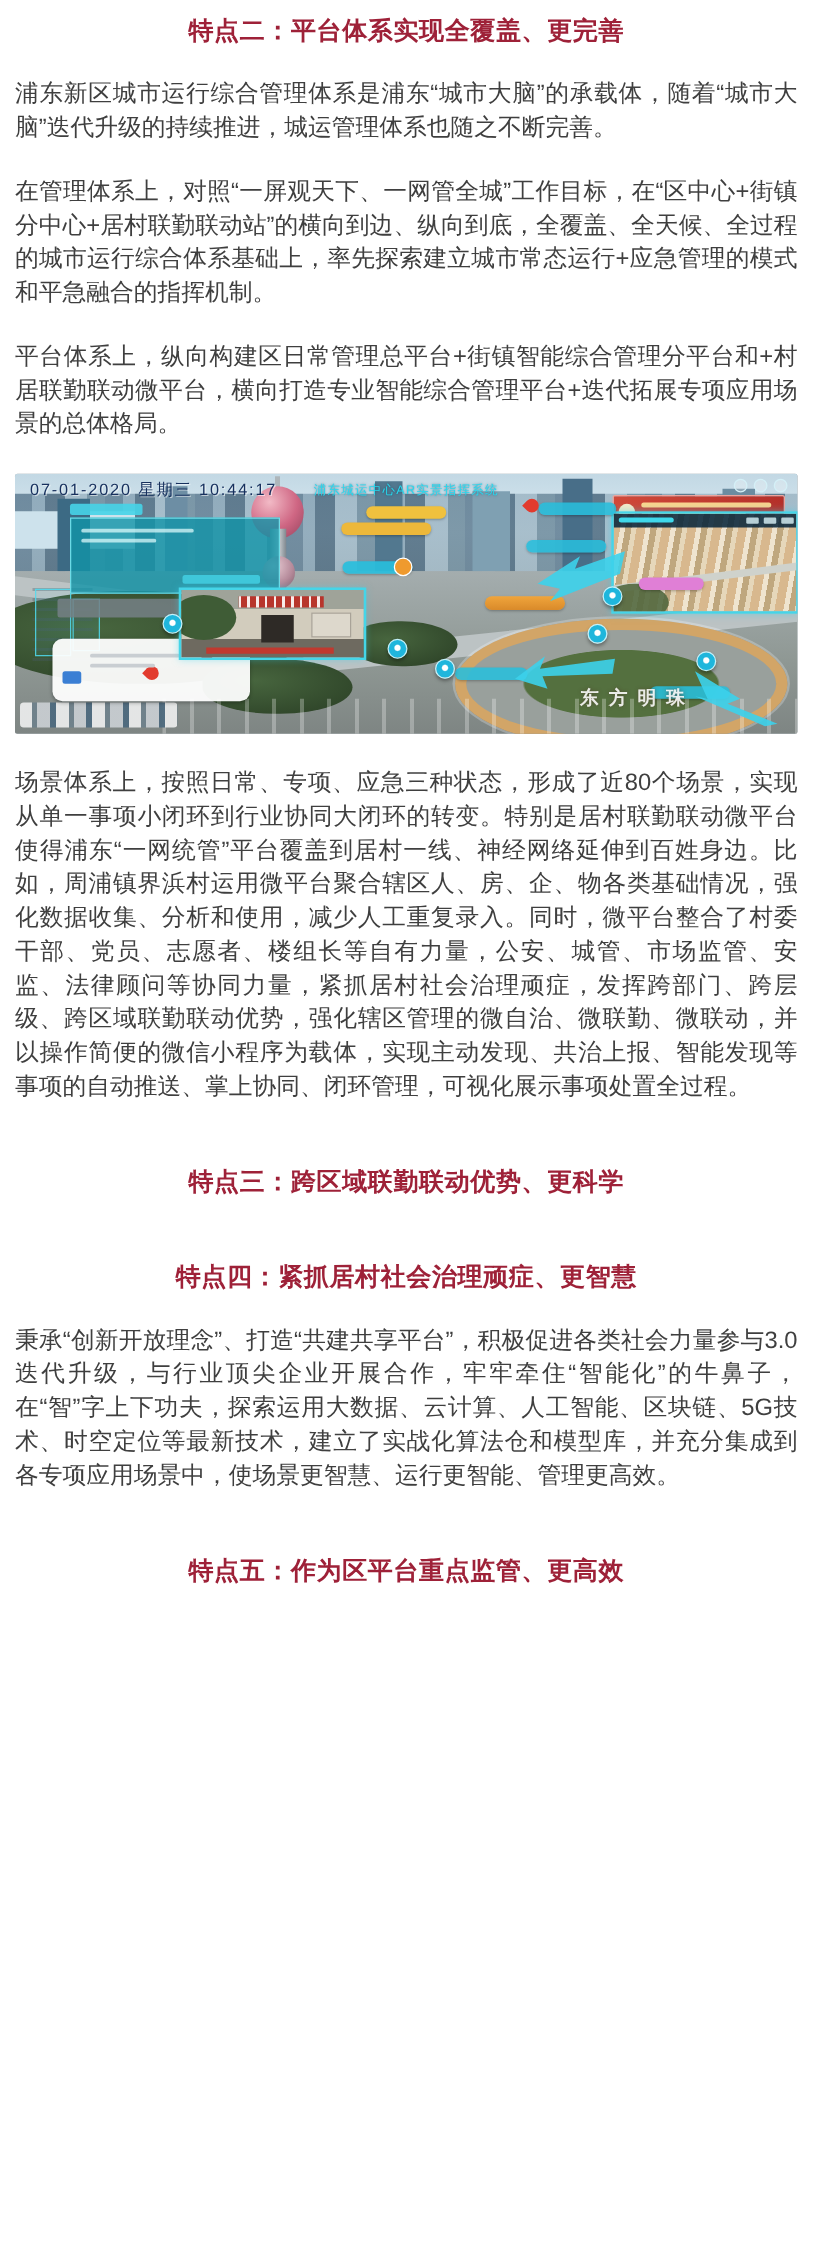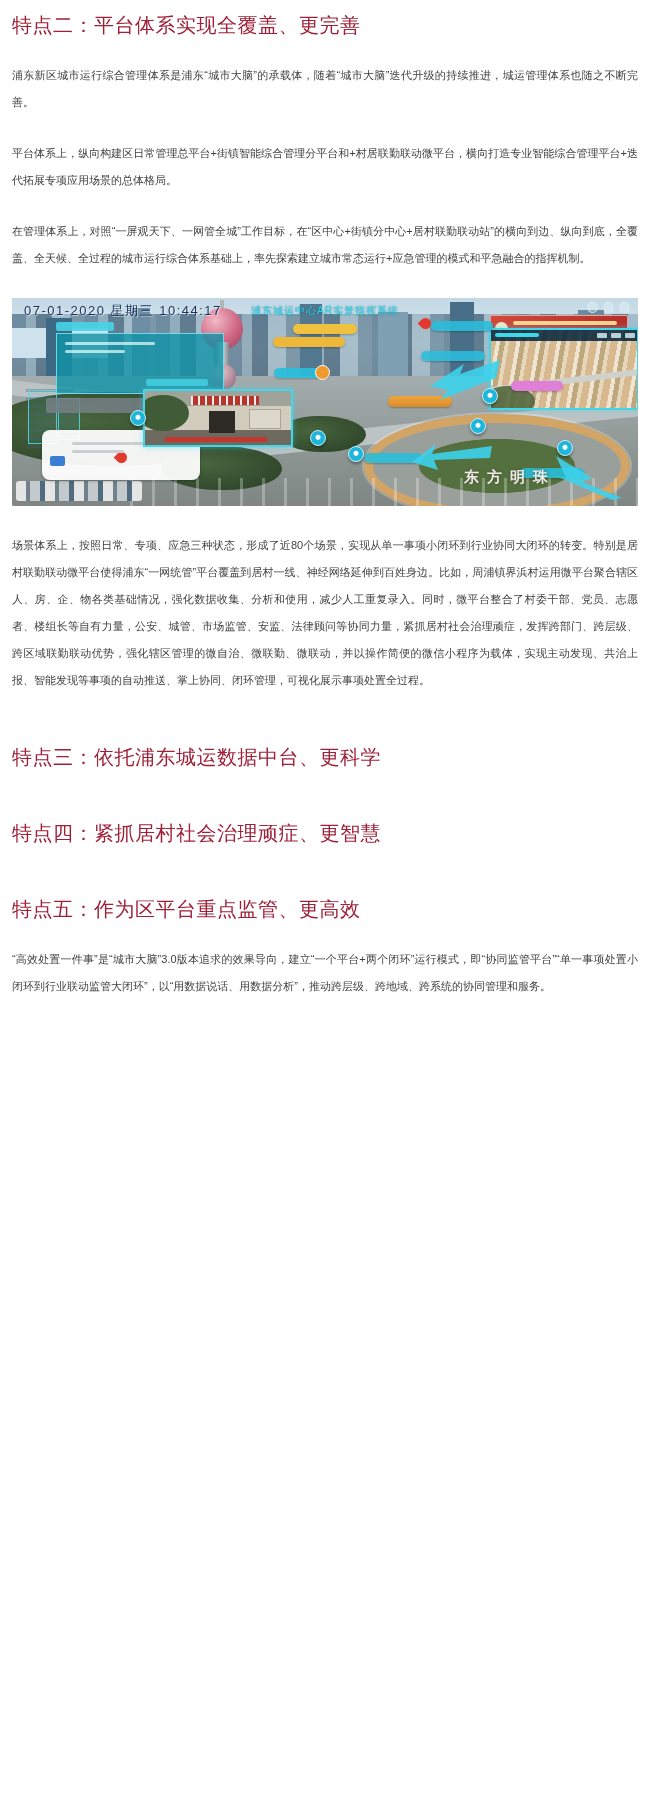--- a/index.html
+++ b/index.html
@@ -3,24 +3,24 @@
 <meta charset="utf-8">
 <style>
   :root{
     --red:#9E2138;
     --ink:#3F3F3F;
     --cyan:#38D2E8;
   }
   html,body{margin:0;padding:0;background:#fff;}
   body{width:650px;font-family:"Liberation Sans",sans-serif;color:var(--ink);}
   .article{padding:2px 12px 26px 12px;}
-  h2.sec{color:var(--red);font-size:20px;line-height:26px;font-weight:normal;
-         margin:50px 0 24px 0;letter-spacing:.5px;}
+  h2.sec{color:var(--red);font-size:20px;line-height:26px;font-weight:bold;
+         margin:50px 0 24px 0;letter-spacing:.5px;text-align:center;}
   h2.sec.first{margin-top:10px;}
-  p.body{font-size:11px;line-height:27px;margin:24px 0;text-align:justify;}
+  p.body{font-size:19px;line-height:27px;margin:24px 0;text-align:justify;}
 
   
   .photo{position:relative;width:626px;height:208px;margin:26px 0;overflow:hidden;
          background:#98a2a6;border-radius:2px;}
   .photo *{position:absolute;}
   .sky{left:0;top:0;right:0;height:78px;background:linear-gradient(180deg,#c2d8e4,#dcebf2 60%,#ccd6d6);}
   .skyline{left:0;top:16px;right:0;height:62px;opacity:.9;background:
     repeating-linear-gradient(90deg,rgba(90,120,142,.9) 0 14px,rgba(132,160,178,.9) 14px 24px,
     rgba(70,100,122,.9) 24px 40px,rgba(152,177,192,.85) 40px 58px,rgba(104,134,152,.9) 58px 72px);}
   .river{left:0;top:30px;width:96px;height:30px;background:#cde2ec;}
@@ -90,22 +90,22 @@
       letter-spacing:8px;text-shadow:0 0 3px rgba(80,60,40,.7);white-space:nowrap;}
   svg.arrow{overflow:visible;}
 </style>
 </head>
 <body>
 
 <div class="article">
 
   <h2 class="sec first">特点二：平台体系实现全覆盖、更完善</h2>
   <p class="body">浦东新区城市运行综合管理体系是浦东“城市大脑”的承载体，随着“城市大脑”迭代升级的持续推进，城运管理体系也随之不断完善。</p>
+  <p class="body">在管理体系上，对照“一屏观天下、一网管全城”工作目标，在“区中心+街镇分中心+居村联勤联动站”的横向到边、纵向到底，全覆盖、全天候、全过程的城市运行综合体系基础上，率先探索建立城市常态运行+应急管理的模式和平急融合的指挥机制。</p>
   <p class="body">平台体系上，纵向构建区日常管理总平台+街镇智能综合管理分平台和+村居联勤联动微平台，横向打造专业智能综合管理平台+迭代拓展专项应用场景的总体格局。</p>
-  <p class="body">在管理体系上，对照“一屏观天下、一网管全城”工作目标，在“区中心+街镇分中心+居村联勤联动站”的横向到边、纵向到底，全覆盖、全天候、全过程的城市运行综合体系基础上，率先探索建立城市常态运行+应急管理的模式和平急融合的指挥机制。</p>
 
   <div class="photo">
     <div class="sky"></div>
     <div class="skyline"></div>
     <div class="river"></div>
     <div class="tw" style="left:34px;top:20px;width:26px;height:58px;background:#3c6a84;"></div>
     <div class="tw" style="left:120px;top:10px;width:18px;height:68px;background:#6d8ea4;"></div>
     <div class="tw" style="left:288px;top:6px;width:22px;height:72px;background:#52788f;"></div>
     <div class="tw" style="left:366px;top:14px;width:30px;height:64px;background:#7fa0b2;"></div>
     <div class="tw" style="left:438px;top:4px;width:24px;height:74px;background:#486e88;"></div>
@@ -206,20 +206,20 @@
     </svg>
     <svg class="arrow" style="left:540px;top:158px;" width="70" height="44">
       <polygon points="70,42 30,26 40,22 4,0 14,22 4,20 60,44" fill="rgba(60,210,235,.9)"></polygon>
     </svg>
 
     <div class="wm">东方明珠</div>
   </div>
 
   <p class="body">场景体系上，按照日常、专项、应急三种状态，形成了近80个场景，实现从单一事项小闭环到行业协同大闭环的转变。特别是居村联勤联动微平台使得浦东“一网统管”平台覆盖到居村一线、神经网络延伸到百姓身边。比如，周浦镇界浜村运用微平台聚合辖区人、房、企、物各类基础情况，强化数据收集、分析和使用，减少人工重复录入。同时，微平台整合了村委干部、党员、志愿者、楼组长等自有力量，公安、城管、市场监管、安监、法律顾问等协同力量，紧抓居村社会治理顽症，发挥跨部门、跨层级、跨区域联勤联动优势，强化辖区管理的微自治、微联勤、微联动，并以操作简便的微信小程序为载体，实现主动发现、共治上报、智能发现等事项的自动推送、掌上协同、闭环管理，可视化展示事项处置全过程。</p>
 
-  <h2 class="sec">特点三：依托浦东城运数据中台、更科学</h2>
+  <h2 class="sec">特点三：跨区域联勤联动优势、更科学</h2>
 
   <h2 class="sec">特点四：紧抓居村社会治理顽症、更智慧</h2>
+  <p class="body">秉承“创新开放理念”、打造“共建共享平台”，积极促进各类社会力量参与3.0迭代升级，与行业顶尖企业开展合作，牢牢牵住“智能化”的牛鼻子，在“智”字上下功夫，探索运用大数据、云计算、人工智能、区块链、5G技术、时空定位等最新技术，建立了实战化算法仓和模型库，并充分集成到各专项应用场景中，使场景更智慧、运行更智能、管理更高效。</p>
 
   <h2 class="sec">特点五：作为区平台重点监管、更高效</h2>
-  <p class="body">“高效处置一件事”是“城市大脑”3.0版本追求的效果导向，建立“一个平台+两个闭环”运行模式，即“协同监管平台”“单一事项处置小闭环到行业联动监管大闭环”，以“用数据说话、用数据分析”，推动跨层级、跨地域、跨系统的协同管理和服务。</p>
 
 </div>
 
 </body></html>

